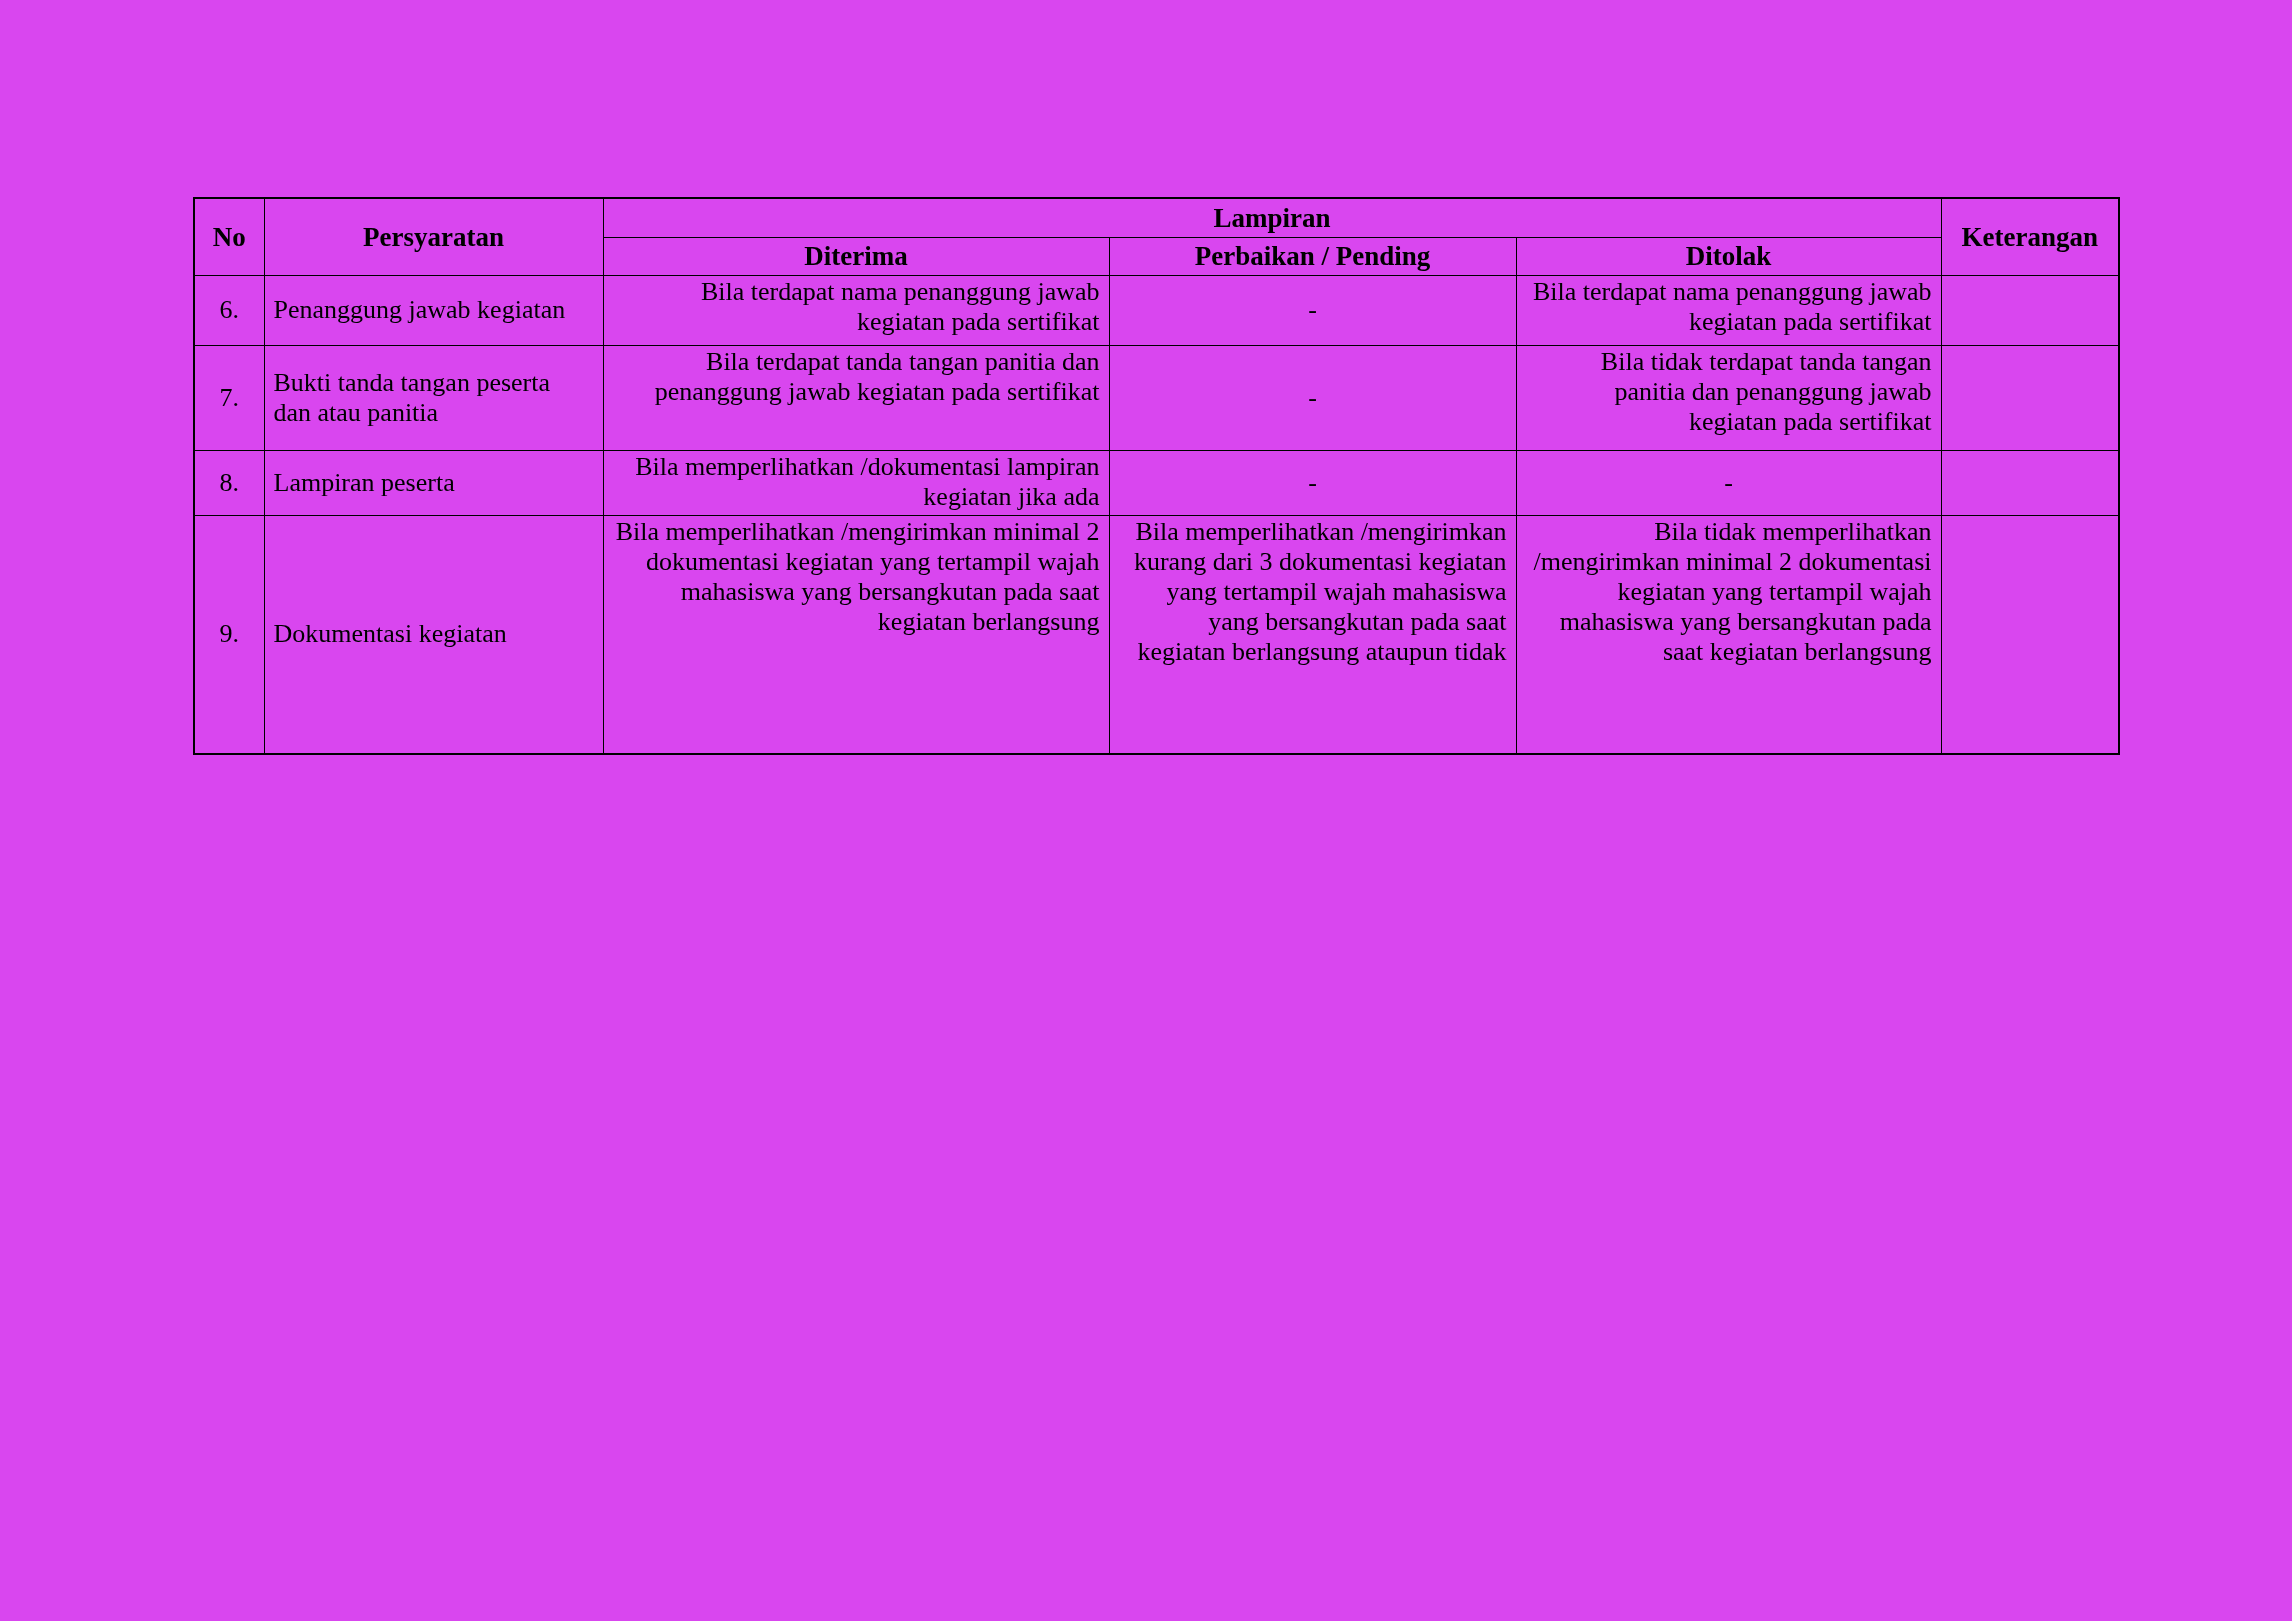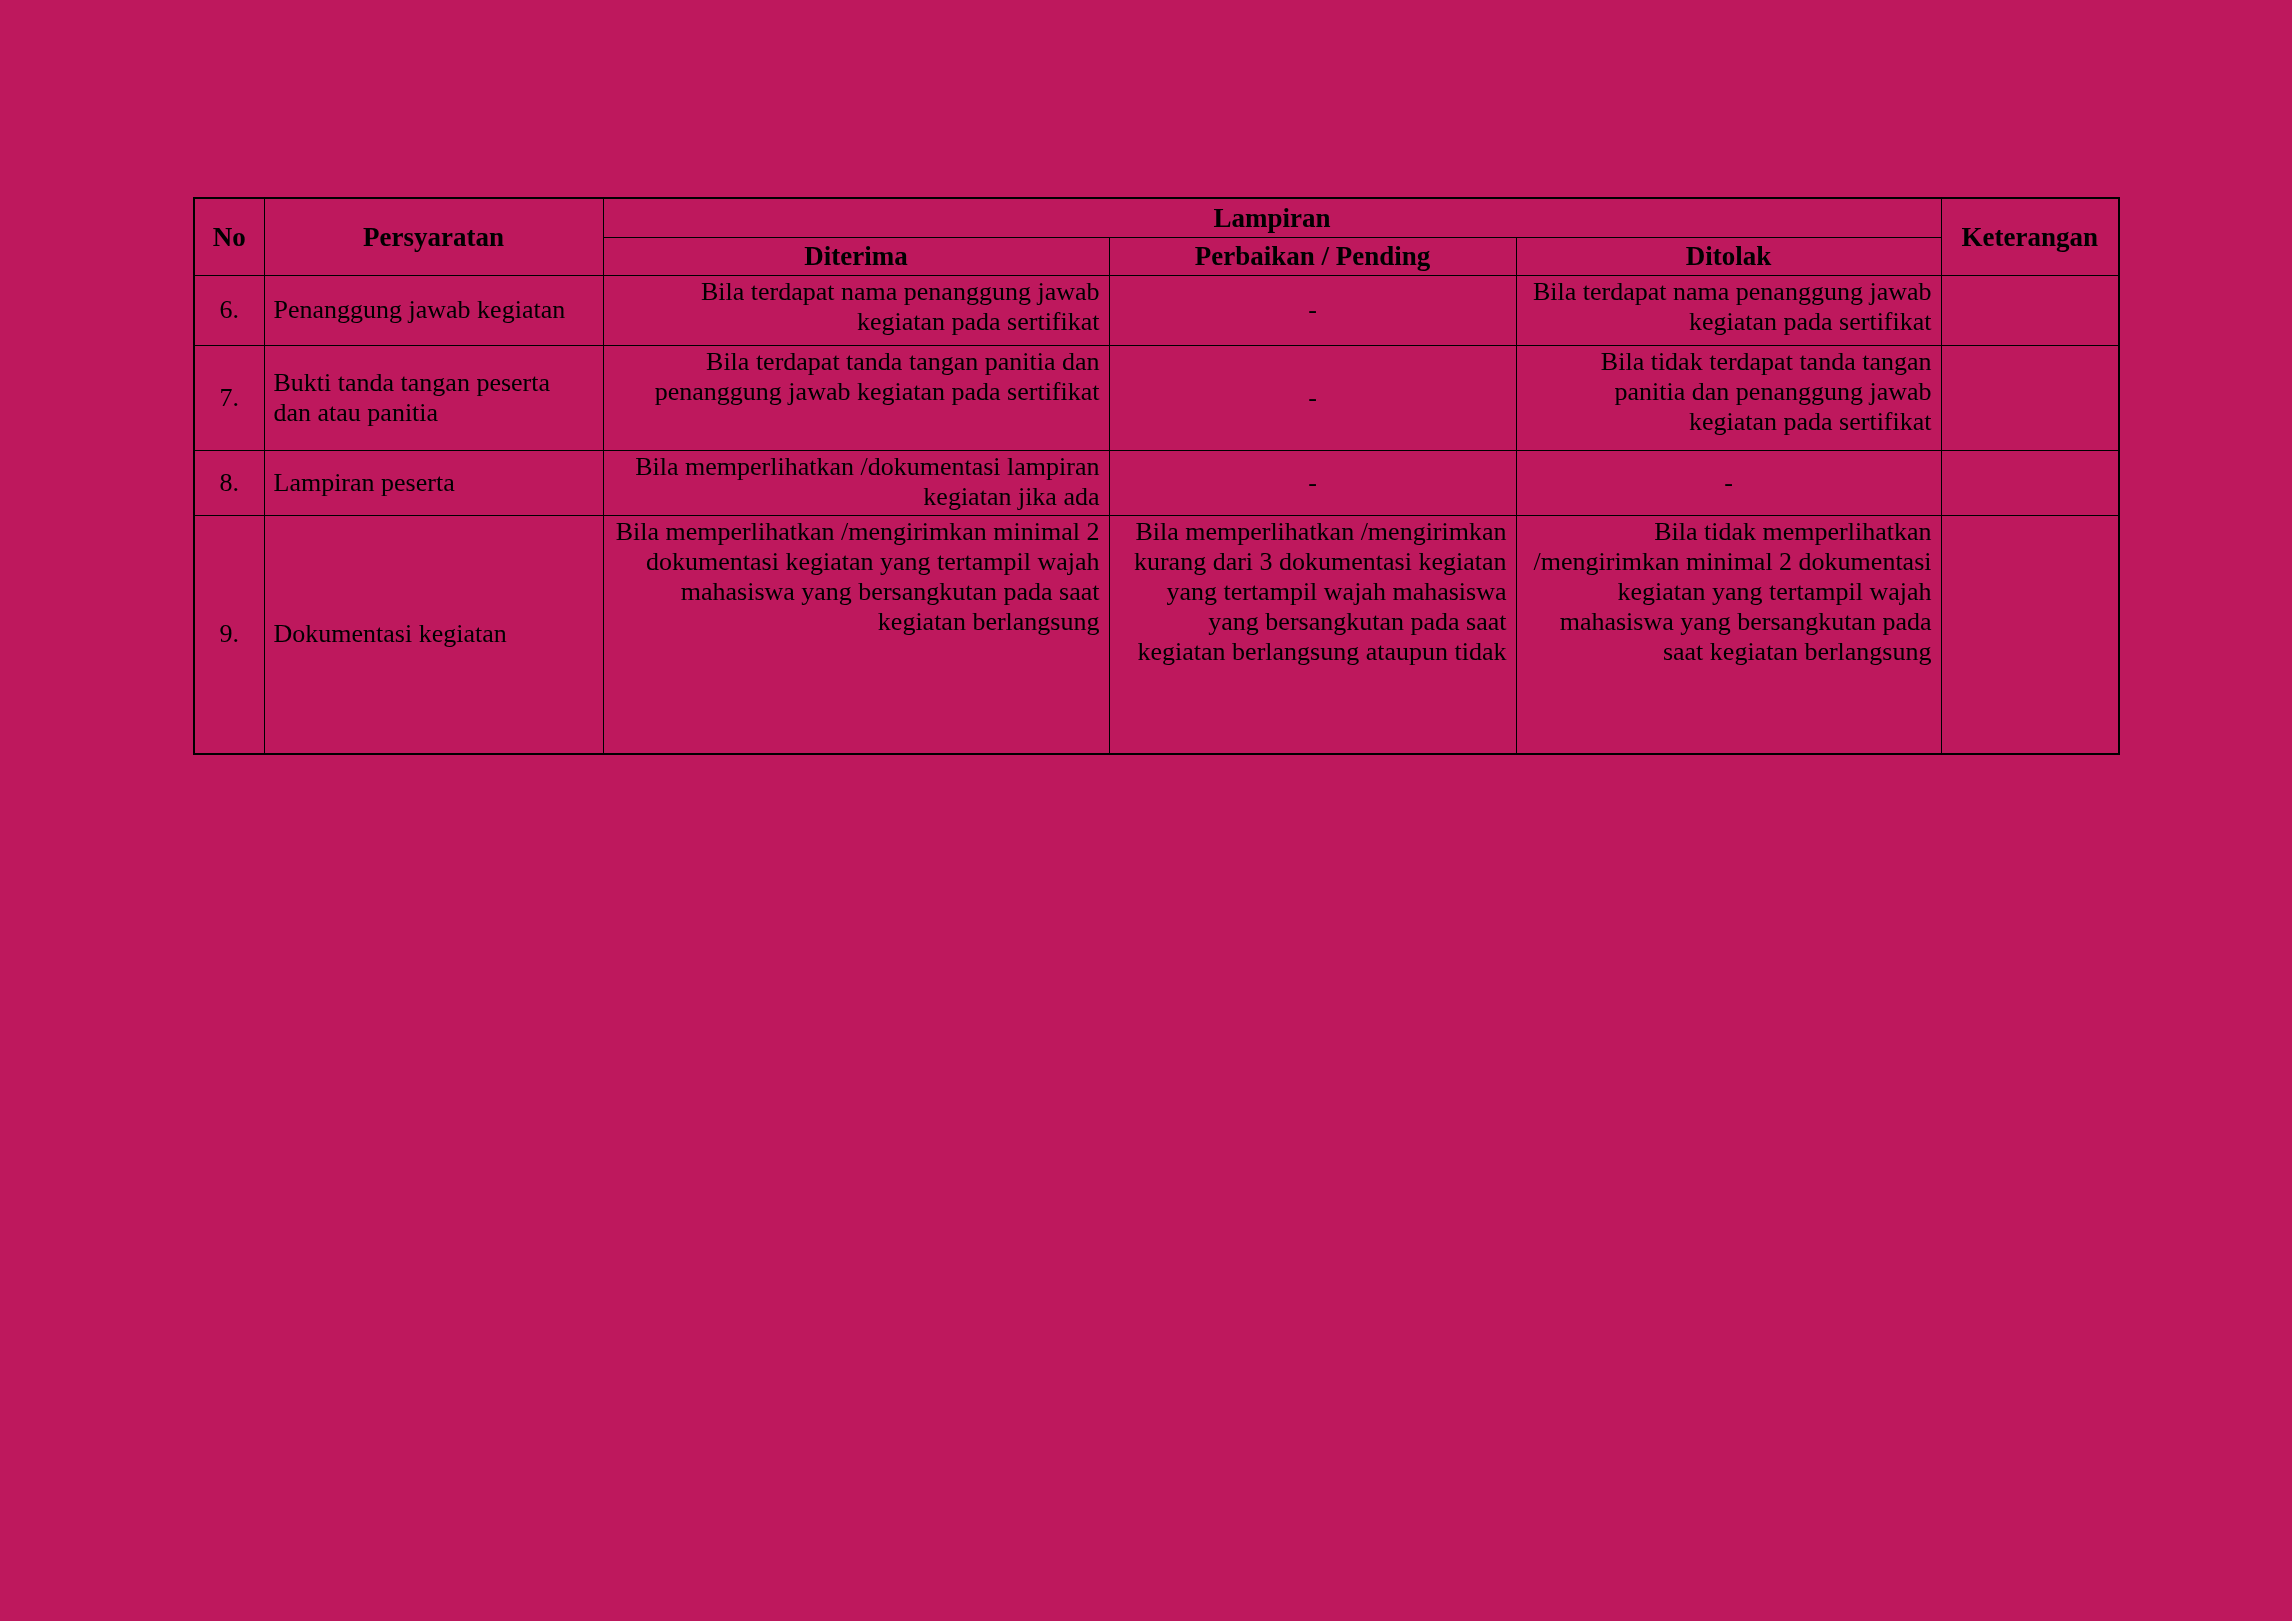--- a/index.html
+++ b/index.html
@@ -7,21 +7,21 @@
     padding: 0;
     background: #ffffff;
     width: 2293px;
     height: 1621px;
     overflow: hidden;
   }
   .page {
     position: relative;
     width: 2293px;
     height: 1621px;
-    background: #be185d;
+    background: #d946ef;
     font-family: "Liberation Serif", "DejaVu Serif", serif;
     color: #000000;
   }
   table.criteria-table {
     position: absolute;
     left: 193px;
     top: 197px;
     width: 1926px;
     border-collapse: collapse;
     table-layout: fixed;

